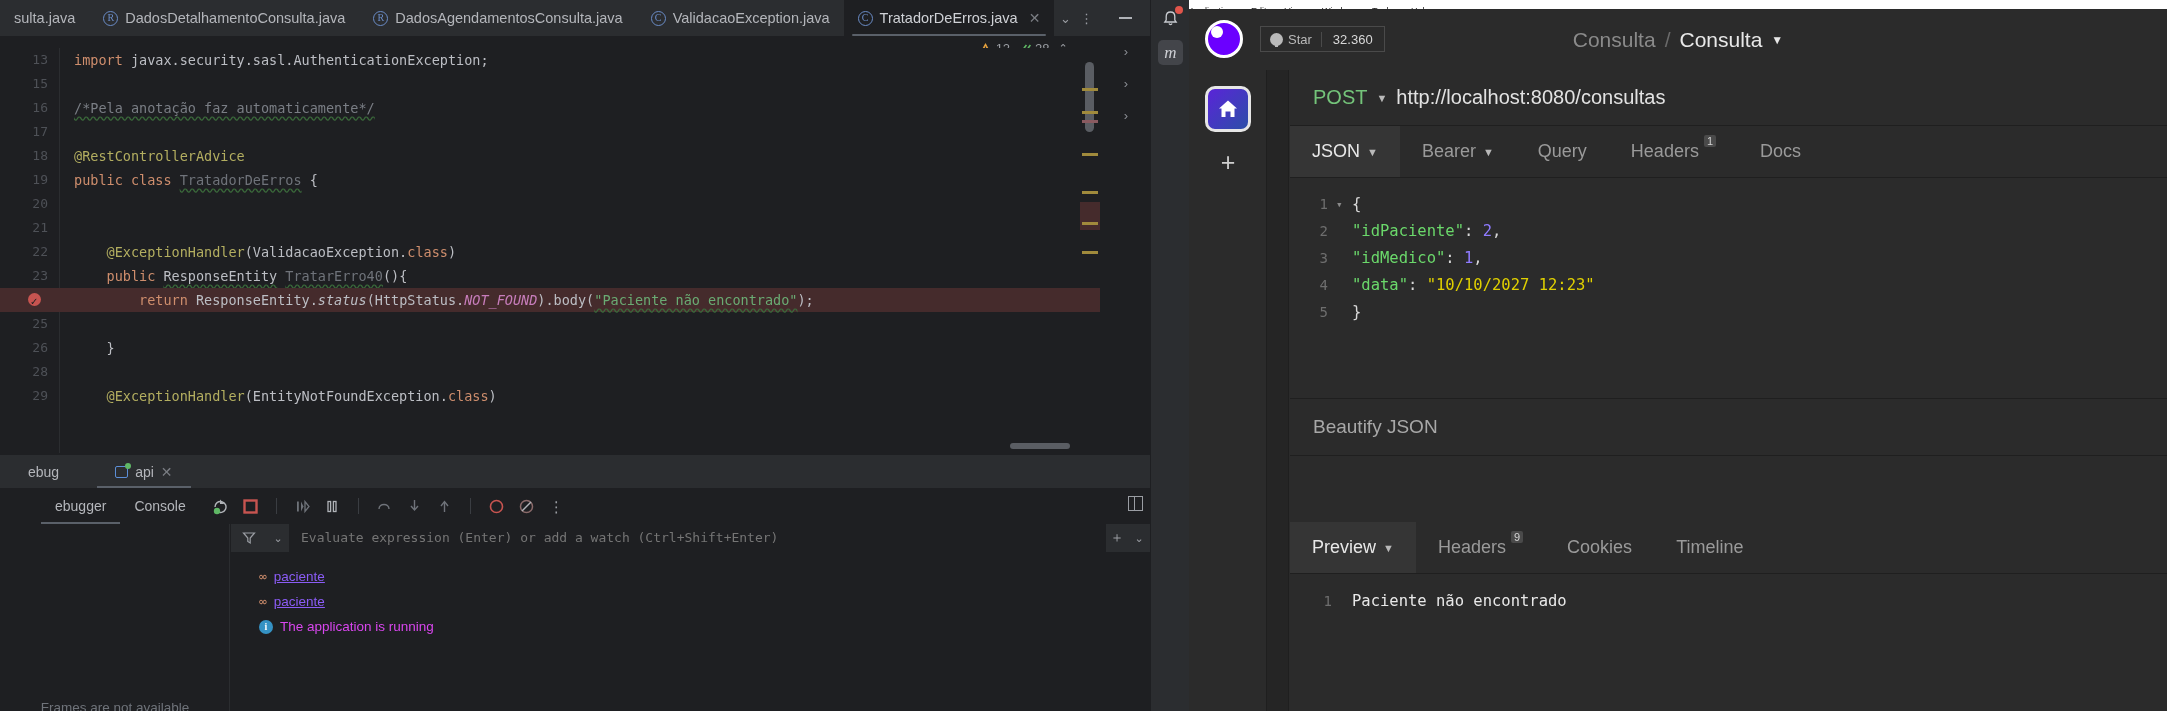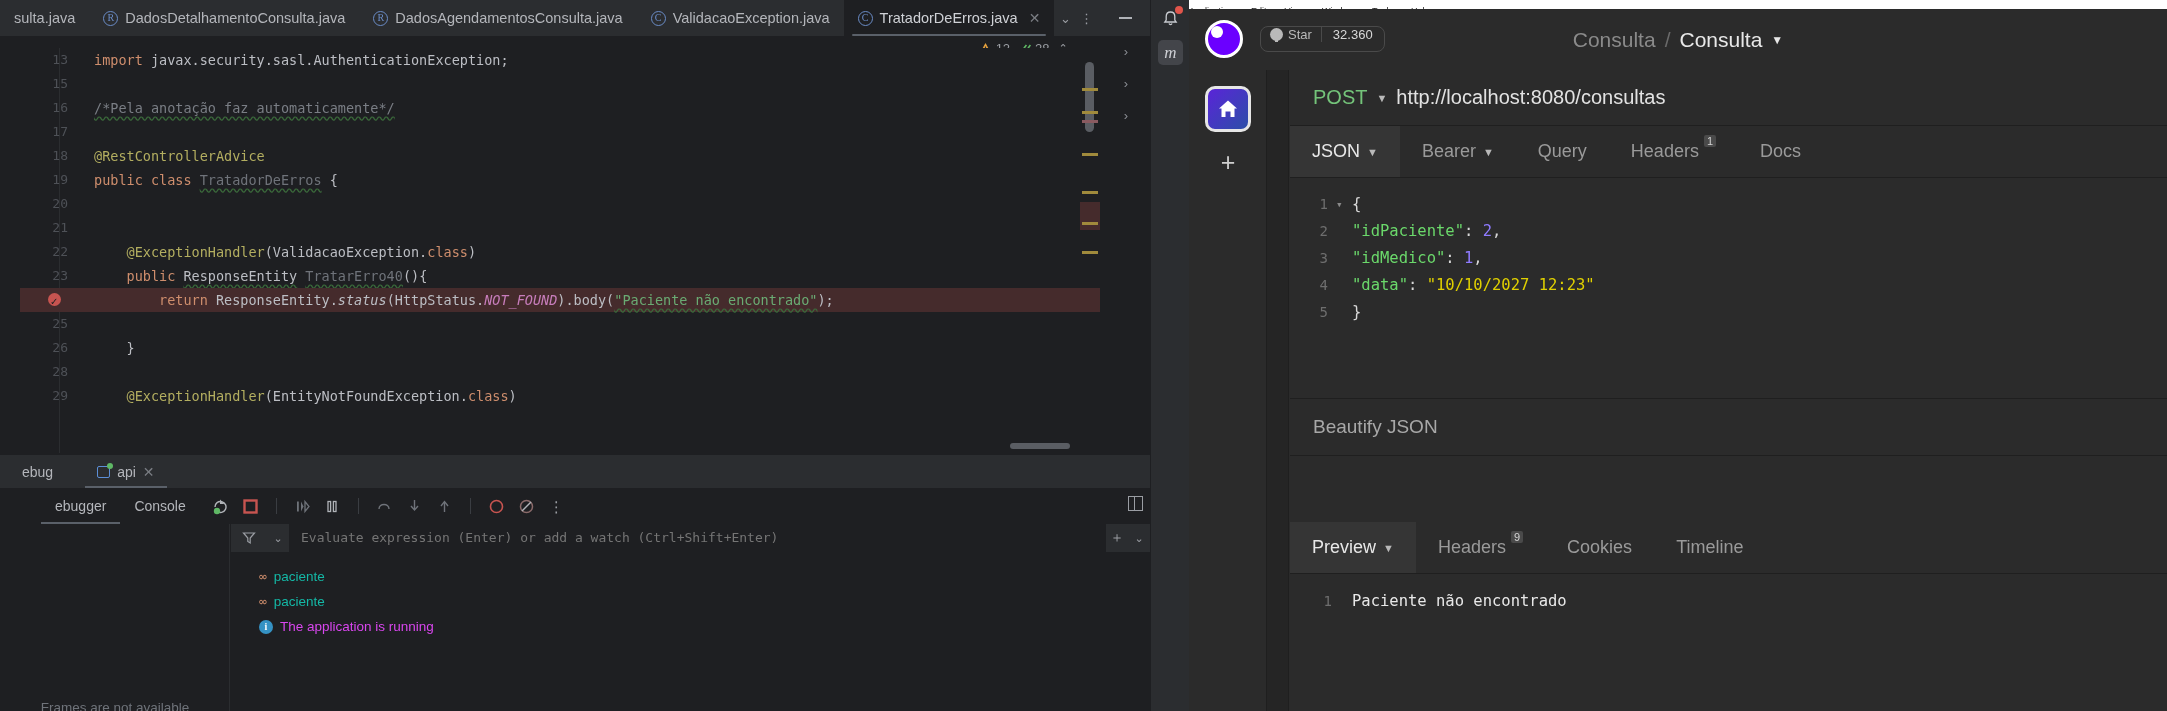--- a/index.html
+++ b/index.html
@@ -91,21 +91,21 @@
     position: absolute; left: 0; top: 48px; width: 1100px; height: 405px;
     background: #1e1f22; overflow: hidden;
   }
   .gutter {
     position: absolute; left: 0; top: 0; width: 60px; height: 405px;
     background: #1e1f22;
   }
   .gutter-sep { position:absolute; left: 59px; top: 0; width: 1px; height: 405px; background:#2b2d30; }
   .code {
     position: absolute; left: 0; top: 0; right: 0; bottom: 0;
-    font-family: "DejaVu Sans Mono", monospace; font-size: 13.5px; padding-left: 20px;
+    font-family: "DejaVu Sans Mono", monospace; font-size: 13.5px;
   }
   .ln {
     position: relative; height: 24px; line-height: 24px; white-space: pre;
   }
   .ln .num {
     position: absolute; left: 0; width: 48px; text-align: right;
     color: #4e5157; font-size: 13px;
   }
   .ln .txt { position: absolute; left: 74px; }
   .ln.hl { background: #452b2c; }
@@ -147,21 +147,21 @@
   
   .botwin {
     position: absolute; left: 0; top: 455px; width: 1150px; height: 256px;
     background: #1e1f22; border-top: 1px solid #2b2d30;
   }
   .bw-tabs {
     position:absolute; left:0; top:0; width:1150px; height:32px;
     background:#2b2d30; display:flex; align-items:center;
   }
   .bw-tab {
-    display:flex; align-items:center; gap:7px; padding: 0 22px; height:32px;
+    display:flex; align-items:center; gap:7px; padding: 0 28px; height:32px;
     font-size:14px; color:#b4b6bb; position:relative;
   }
   .bw-tab.active::after {
     content:""; position:absolute; left:10px; right:10px; bottom:0;
     height:2px; background:#5a6069;
   }
   .api-icon {
     width:13px; height:12px; border:1.6px solid #5c8ed6; border-radius:2px;
     position:relative;
   }
@@ -207,21 +207,21 @@
     color:#6f737a; background:#1e1f22; height:28px; line-height:28px;
     padding-left:12px; border:none; outline:none; width:100%;
   }
   .evalbar .plus { width:22px; text-align:center; color:#9a9da3; font-size:14px; }
 
   .console-out { position:absolute; left:0; top:28px; width:919px; bottom:0;
                  padding-top:12px; }
   .cline { display:flex; align-items:center; gap:7px; height:25px;
            padding-left:28px; font-size:13.5px; }
   .inf-glyph { color:#cf8e6d; font-size:13px; font-family:"DejaVu Sans Mono", monospace; }
-  .cline .val { color:#14b8a6; }
+  .cline .val { color:#8b5cf6;text-decoration:underline; }
   .i-badge {
     width:14px; height:14px; border-radius:50%; background:#3592c4;
     color:#fff; font-size:10px; font-weight:bold; text-align:center;
     line-height:14px; font-family:"Liberation Serif", serif;
   }
   .cline .msg { color:#d946ef; }
 
   
   .grid-ic { position:absolute; left:1128px; top:40px; width:15px; height:15px;
              border:1.4px solid #9a9da3; }
@@ -247,22 +247,22 @@
     position:absolute; left:16px; top:11px; width:38px; height:38px;
     border-radius:50%; background:#6b00ff;
     border:3px solid #ffffff;
   }
   .logo::after {
     content:""; position:absolute; left:3px; top:3px; width:12px; height:12px;
     border-radius:50%; background:#ffffff;
   }
   .star-btn {
     position:absolute; left:71px; top:17px; height:26px;
-    display:flex; align-items:flex-start; border:1px solid #4a4a4a;
-    border-radius:8px; overflow:hidden;
+    display:flex; align-items:center; border:1px solid #4a4a4a;
+    border-radius:0; overflow:hidden;
   }
   .star-btn .l { display:flex; align-items:center; gap:5px; padding:0 9px;
                  font-size:13px; color:#b9b9b9; }
   .star-btn .r { display:flex; align-items:center; padding:0 11px;
                  font-size:13px; color:#d8d8d8; border-left:1px solid #4a4a4a; }
   .gh {
     width:13px; height:13px; border-radius:50%; background:#b9b9b9;
     position:relative;
   }
   .gh::after { content:""; position:absolute; left:5px; top:9px; width:3px;

